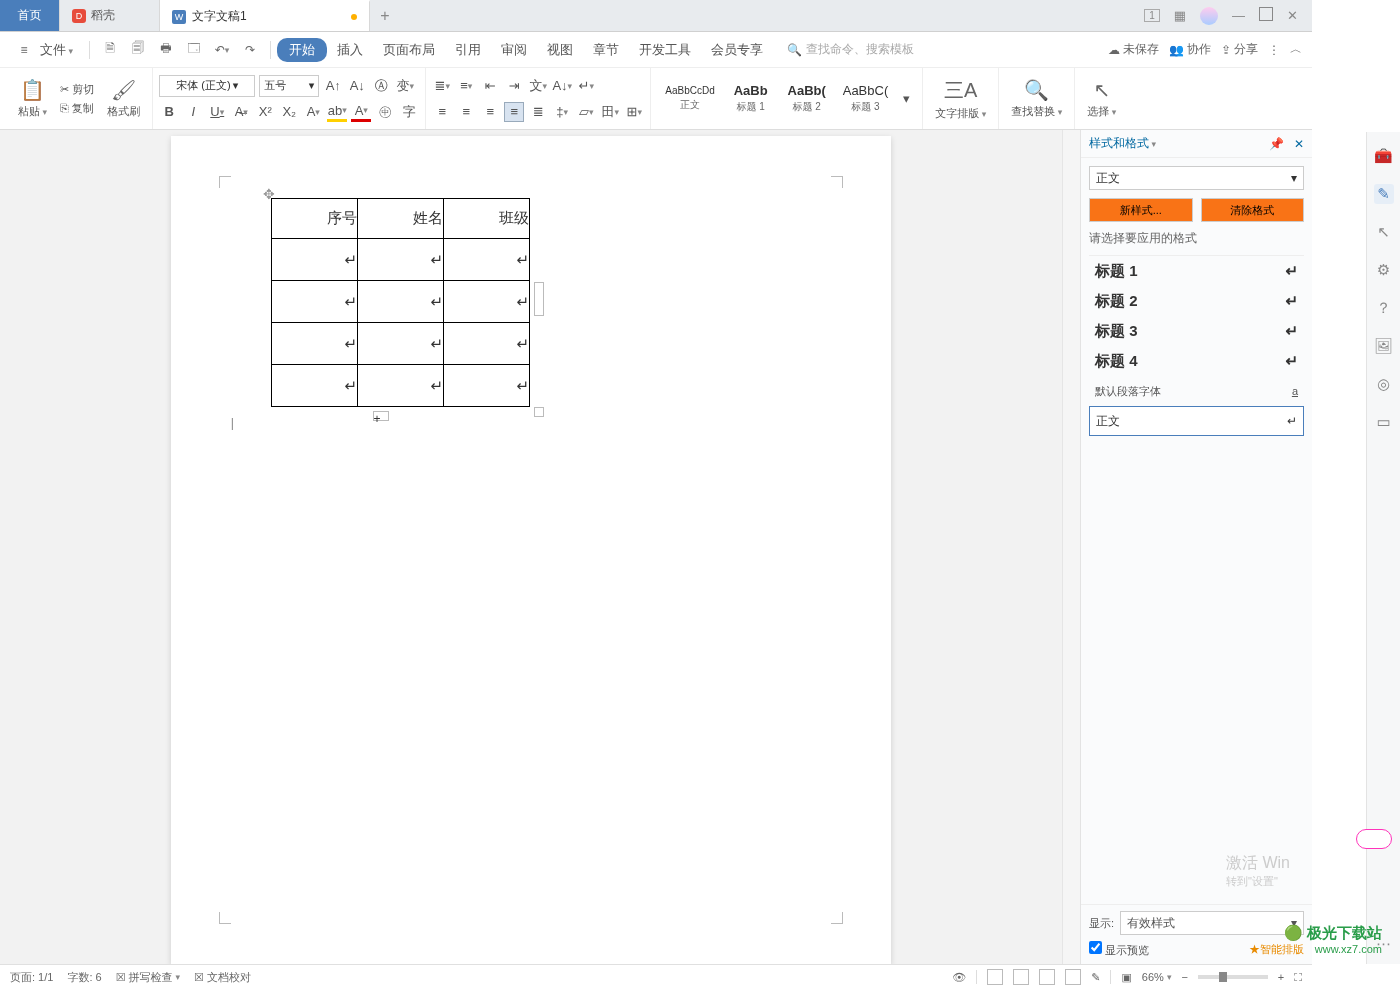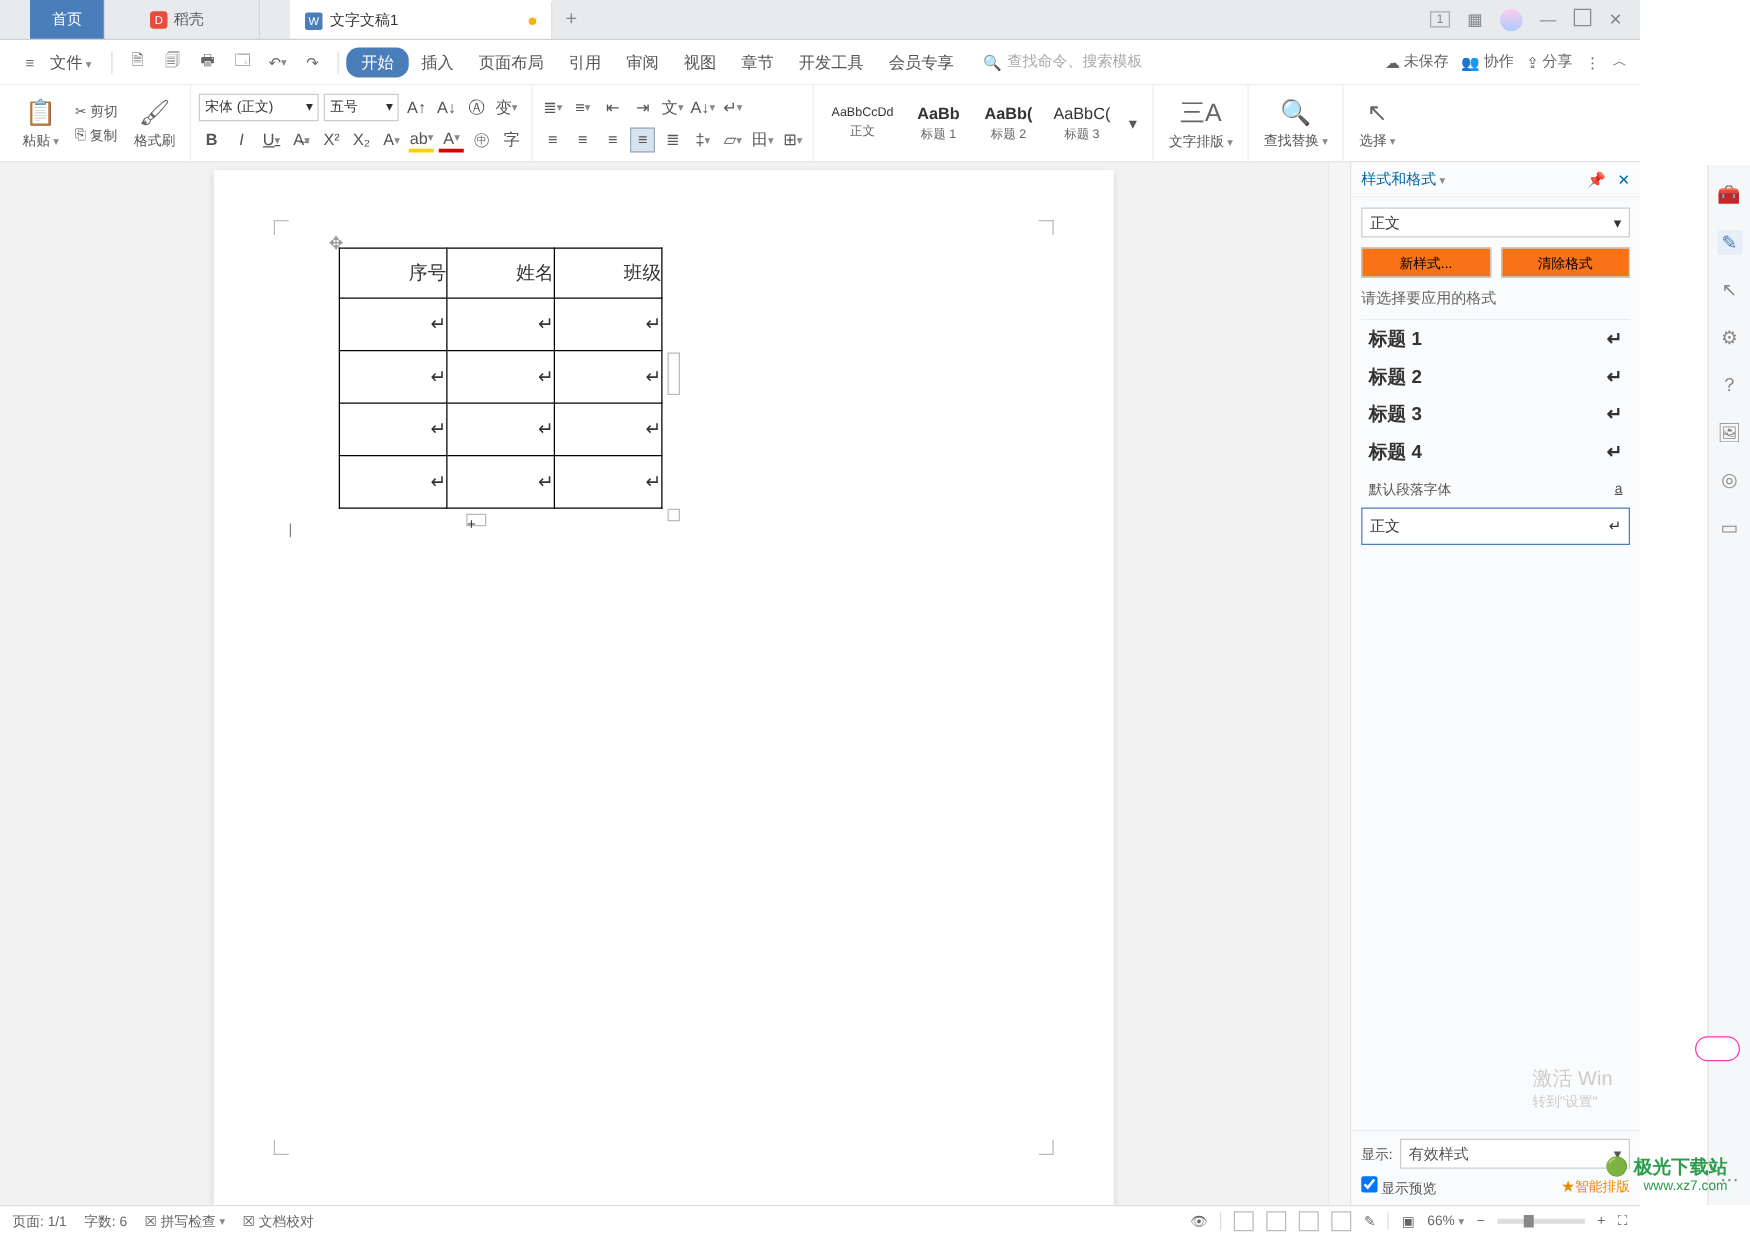--- a/index.html
+++ b/index.html
@@ -1,20 +1,20 @@
 <!DOCTYPE html>
 <html><head>
 <meta charset="utf-8">
 <style>
 * { box-sizing: border-box; margin: 0; padding: 0; font-family: "Microsoft YaHei", sans-serif; }
 body { background: #fff; width: 1400px; height: 989px; overflow: hidden; font-size: 12px; color: #333; position: relative; }
 
 
 .titlebar { height: 32px; background: #e8ebee; display: flex; align-items: stretch; border-bottom: 1px solid #d0d0d0; width: 1312px; }
-.tab { display: flex; align-items: center; padding: 0 12px; font-size: 12px; border-right: 1px solid #d8d8d8; cursor: pointer; margin-left: 24px; }
+.tab { display: flex; align-items: center; padding: 0 12px; font-size: 12px; border-right: 1px solid #d8d8d8; cursor: pointer; }
 .tab.home { background: #4a7ebb; color: #fff; min-width: 60px; justify-content: center; }
 .tab.docer { color: #555; min-width: 100px; }
 .tab.doc { background: #fff; color: #333; min-width: 210px; border-top: 2px solid #fff; position: relative; }
 .tab .dot { width: 6px; height: 6px; background: #ffb000; border-radius: 50%; margin-left: auto; }
 .tab .docicon { width: 14px; height: 14px; background: #4a7ebb; color: #fff; font-size: 9px; display: inline-flex; align-items: center; justify-content: center; margin-right: 6px; border-radius: 2px; }
 .newtab { width: 30px; display: flex; align-items: center; justify-content: center; font-size: 16px; color: #888; cursor: pointer; }
 .winctrl { margin-left: auto; display: flex; align-items: center; gap: 14px; padding: 0 14px; color: #888; }
 .winctrl span { cursor: pointer; font-size: 13px; }
 .wc-icon { width: 14px; height: 14px; border: 1px solid #888; display: inline-block; }
 
@@ -29,21 +29,21 @@
 .menurow .right .ritem { display: flex; align-items: center; gap: 3px; cursor: pointer; }
 
 
 .ribbon { height: 62px; background: #fff; display: flex; align-items: stretch; border-bottom: 1px solid #ddd; width: 1312px; padding-left: 6px; }
 .rgroup { display: flex; flex-direction: column; justify-content: center; padding: 0 6px; border-right: 1px solid #eee; }
 .rgroup.vert { align-items: center; }
 .rgroup .rrow { display: flex; align-items: center; gap: 4px; height: 26px; }
 .rbtn { display: inline-flex; align-items: center; font-size: 11px; color: #555; gap: 3px; cursor: pointer; padding: 1px 3px; }
 .bigbtn { display: flex; flex-direction: column; align-items: center; font-size: 11px; color: #555; padding: 4px 6px; cursor: pointer; gap: 2px; }
 .bigbtn .bigicon { font-size: 20px; color: #666; }
-.fontname { border: 1px solid #ccc; height: 22px; width: 96px; font-size: 11px; padding: 0 4px; display: flex; align-items: center; justify-content: space-between; }
+.fontname { border: 1px solid #ccc; height: 22px; width: 96px; font-size: 11px; padding: 0 16px; display: flex; align-items: center; justify-content: space-between; }
 .fontsize { border: 1px solid #ccc; height: 22px; width: 60px; font-size: 11px; padding: 0 4px; display: flex; align-items: center; justify-content: space-between; }
 .ticon { width: 20px; height: 20px; display: inline-flex; align-items: center; justify-content: center; color: #555; cursor: pointer; font-size: 13px; }
 .ticon.sel { background: #d8e3f0; border: 1px solid #9ab; }
 .stylebox { display: flex; flex-direction: column; align-items: center; padding: 2px 8px; cursor: pointer; min-width: 56px; }
 .stylebox .prev { font-size: 13px; }
 .stylebox .lbl { font-size: 10px; color: #666; margin-top: 2px; }
 .dd::after { content: " ▾"; font-size: 9px; color: #888; }
 
 
 .workarea { display: flex; height: calc(989px - 32px - 36px - 62px - 25px); width: 1312px; }

